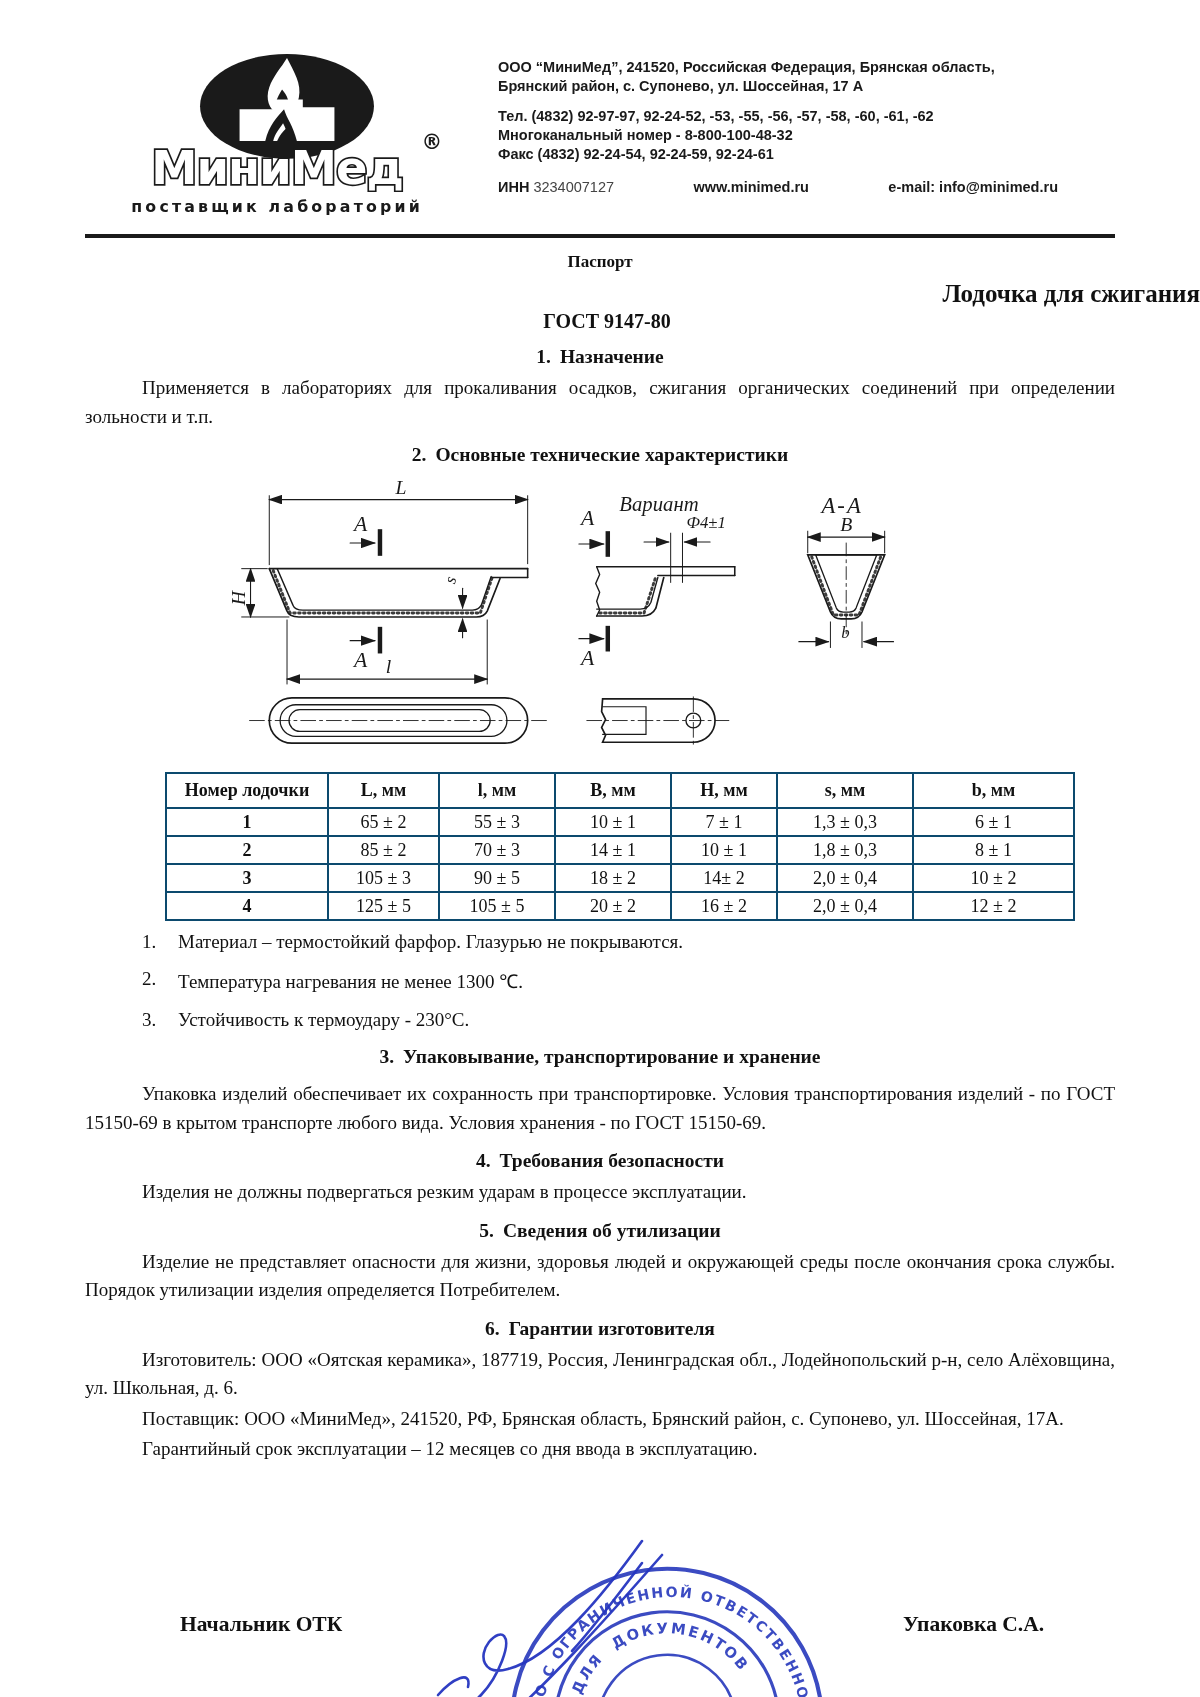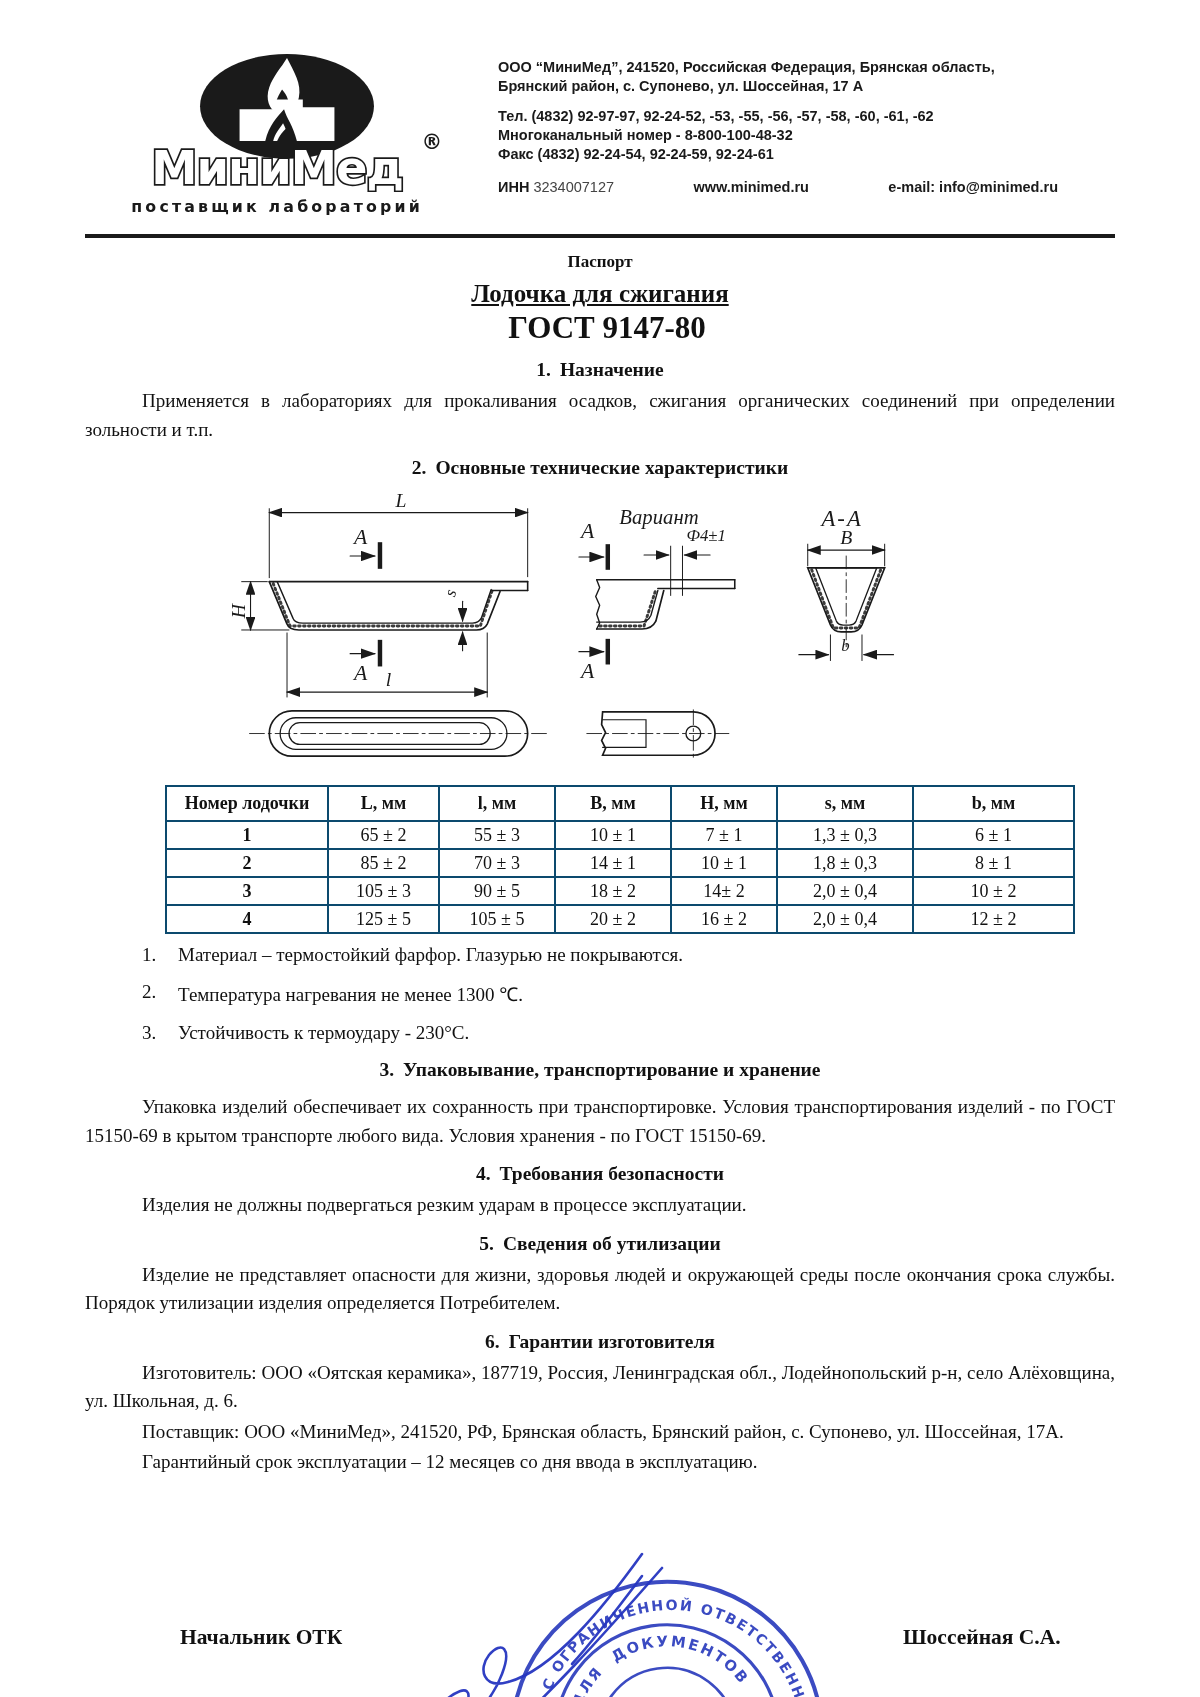--- a/index.html
+++ b/index.html
@@ -14,22 +14,22 @@
     margin-left:52px;padding-top:8px;
     font-family:"Liberation Sans",sans-serif;font-weight:bold;
     font-size:14.5px;line-height:19px;color:#1a1a1a;width:560px;
   }
   .contact-gap{height:11px;}
   .inn-row{display:flex;justify-content:space-between;margin-top:14px;}
   .inn-pair .inn-value{font-weight:normal;color:#444;}
   .rule{height:4px;background:#1a1a1a;margin:12px 85px 0 85px;}
   
   .doc-type{ text-align:center;font-weight:bold;font-size:17px;margin-top:14px;}
-  .product-title{text-align:center;font-weight:bold;font-size:25px;margin-top:8px;text-decoration:underline;}
-  .gost{text-align:center;font-weight:bold;font-size:31px;margin-top:2px;padding-left:14px;}
+  .product-title{text-align:right;font-weight:bold;font-size:25px;margin-top:8px;}
+  .gost{text-align:center;font-weight:bold;font-size:20px;margin-top:2px;padding-left:14px;}
   .sec-head{text-align:center;font-weight:bold;font-size:19.5px;margin:13px 0 6px 0;}
   .sec-head .num{margin-right:9px;}
   .body-text{
     margin:0 85px;font-size:19px;line-height:1.5;text-align:justify;text-indent:57px;
   }
   
   .drawing-wrap{margin:6px 0 0 225px;}
   
   table.dims{border-collapse:collapse;margin:10px 0 0 165px;}
   table.dims th,table.dims td{
@@ -280,21 +280,21 @@
 
   <div class="sec-head">
     <span class="num">6.</span><span>Гарантии изготовителя</span>
   </div>
   <p class="body-text" style="margin:0 85px">Изготовитель: ООО «Оятская керамика», 187719, Россия, Ленинградская обл., Лодейнопольский р-н, село Алёховщина, ул. Школьная, д. 6.</p>
   <p class="body-text" style="margin:2px 85px 0">Поставщик: ООО «МиниМед», 241520, РФ, Брянская область, Брянский район, с. Супонево, ул. Шоссейная, 17А.</p>
   <p class="body-text" style="margin:2px 85px 0">Гарантийный срок эксплуатации – 12 месяцев со дня ввода в эксплуатацию.</p>
 
   <div class="sig-area">
     <div class="sig-label">Начальник ОТК</div>
-    <div class="sig-name">Шоссейная С.А.</div>
+    <div class="sig-name">Упаковка С.А.</div>
 
     <div class="stamp-box">
       <svg width="340" height="340" viewBox="0 0 300 300" class="svgtxt">
         <g transform="rotate(-8 150 150)" stroke="#2b3cbd" fill="none" opacity="0.92">
           <circle cx="150" cy="150" r="137" stroke-width="3.6"></circle>
           <circle cx="150" cy="150" r="99" stroke-width="2.8"></circle>
           <circle cx="150" cy="150" r="61" stroke-width="2.3"></circle>
         </g>
         <defs>
           <path id="arcOuter" d="M 68.7,231.3 A 115,115 0 1 1 238.1,231.3"></path>

